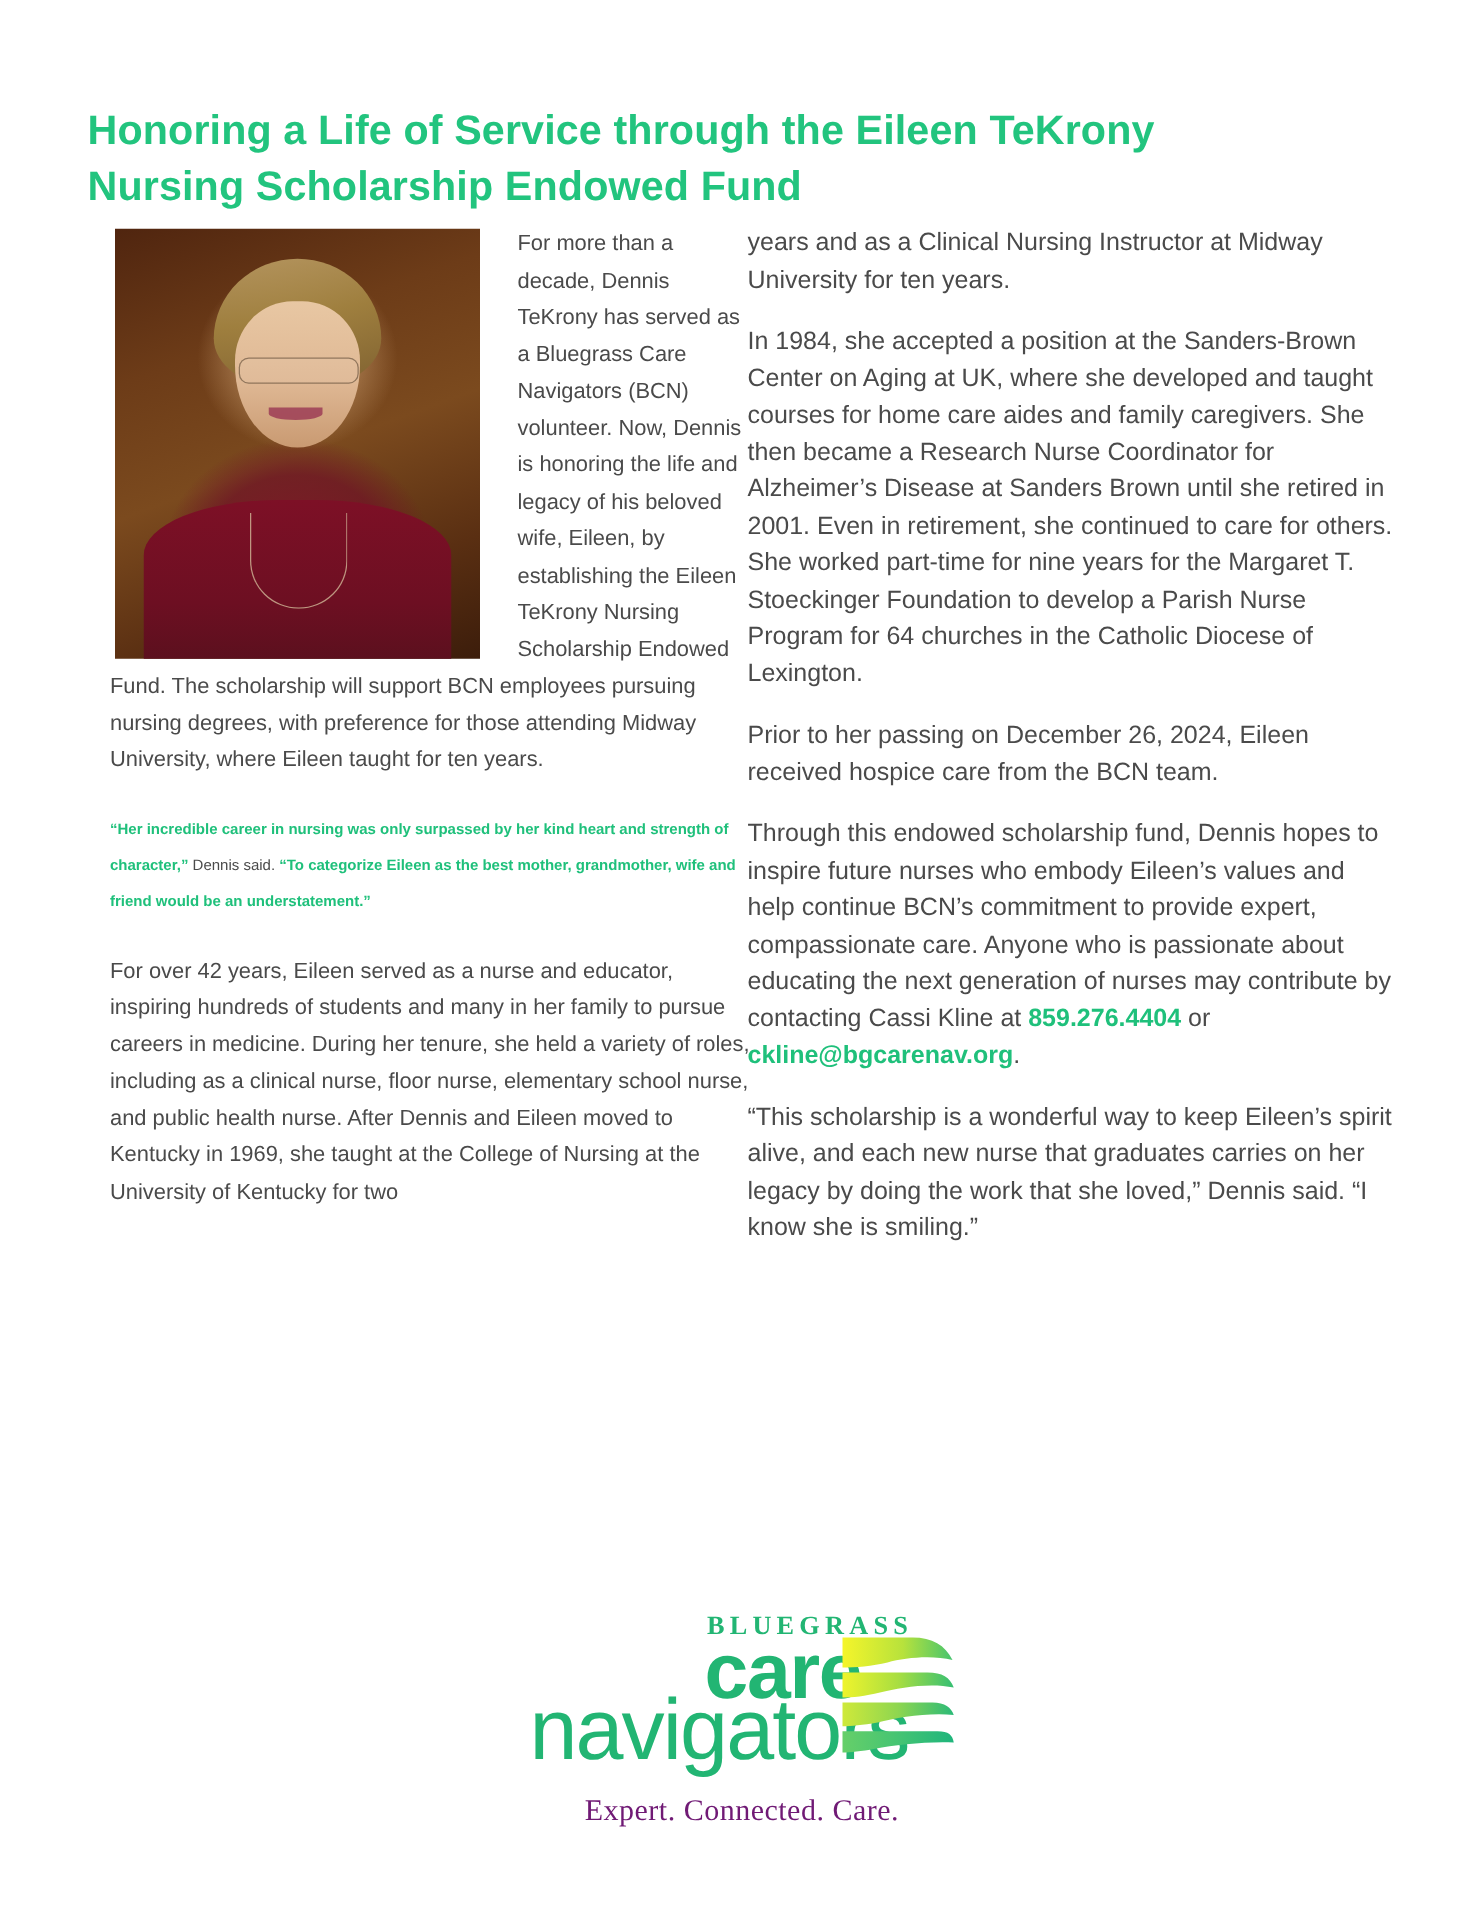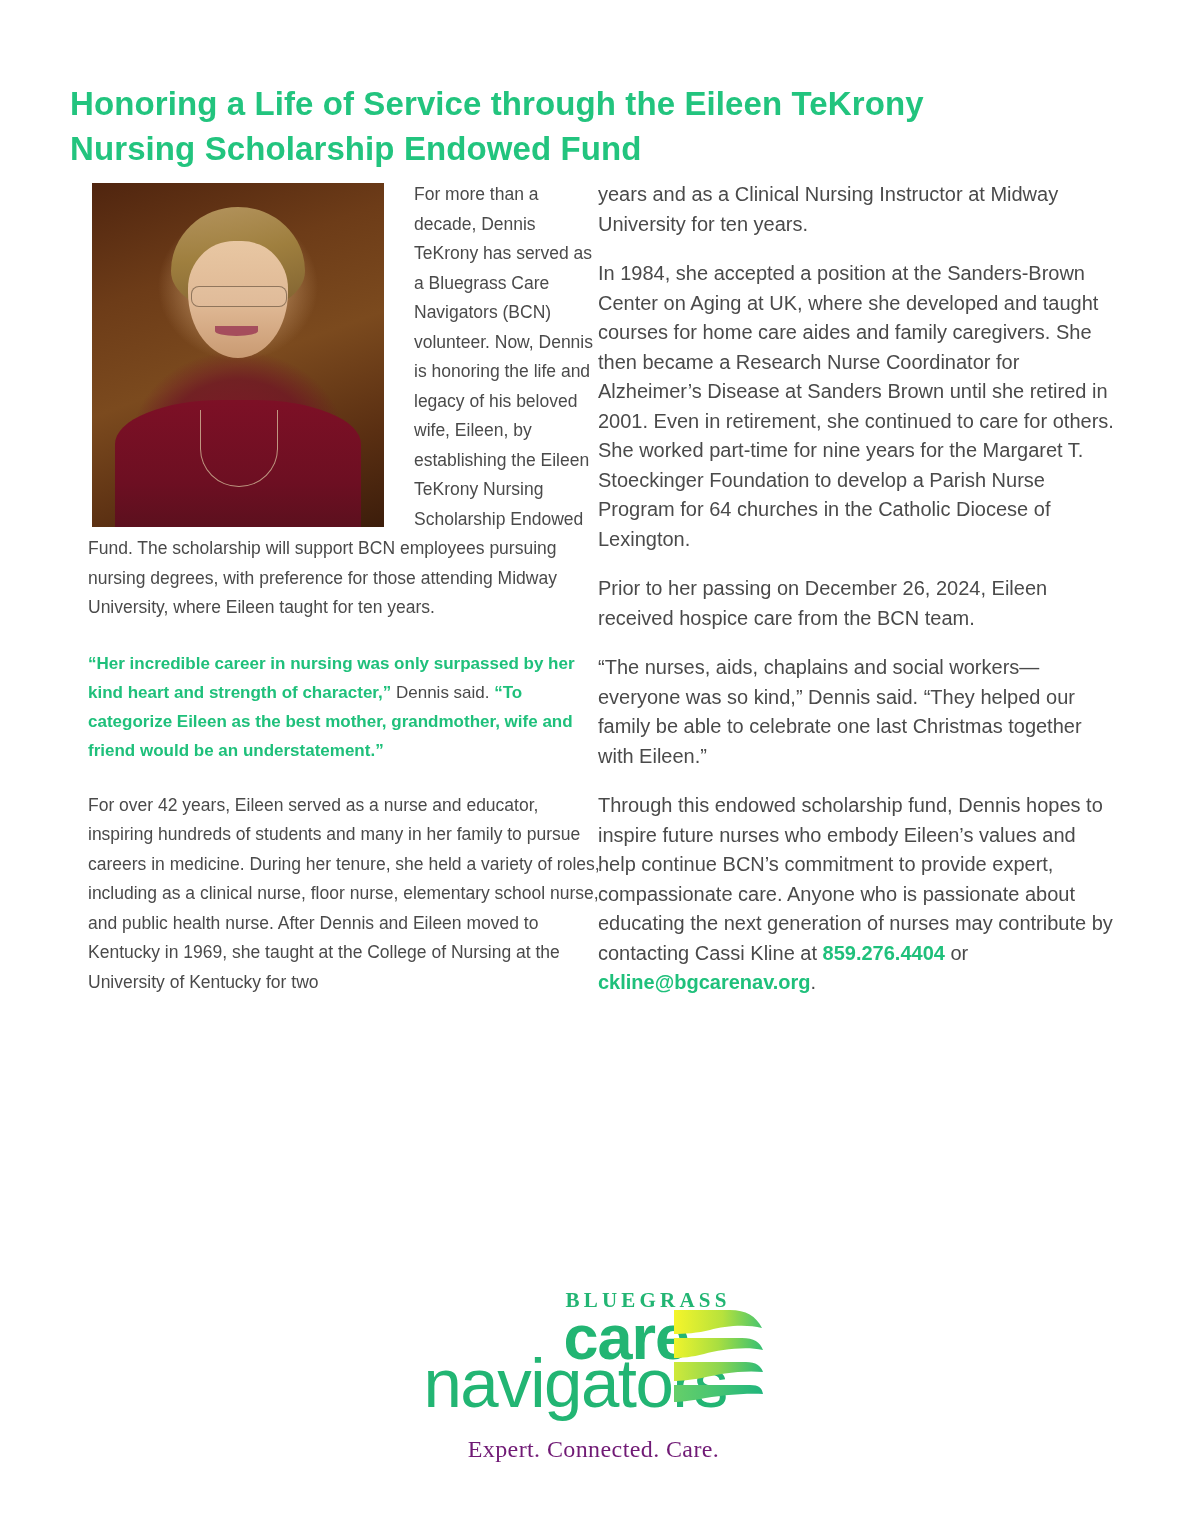--- a/index.html
+++ b/index.html
@@ -131,21 +131,21 @@
     color: #4a4a4a;
   }
   p.body-p:last-child { margin-bottom: 0; }
 
   .col-left p.body-p { font-size: 17.5px; line-height: 29.5px; }
   .col-right p.body-p { font-size: 20px; line-height: 29.5px; }
 
   
   .pullquote {
     margin: 26px 0 26px 0;
-    font-size: 17px;
+    font-size: 12px;
     line-height: 29px;
     font-weight: bold;
     color: #1fc07b;
   }
   .pullquote .attrib {
     color: #4a4a4a;
     font-weight: normal;
   }
 
   .accent { color: #1fc07b; font-weight: bold; }
@@ -238,22 +238,22 @@
       <span>“Her incredible career in nursing was only surpassed by her kind heart and strength of character,”</span><span class="attrib"> Dennis said. </span><span>“To categorize Eileen as the best mother, grandmother, wife and friend would be an understatement.”</span>
     </div>
 
     <p class="body-p">For over 42 years, Eileen served as a nurse and educator, inspiring hundreds of students and many in her family to pursue careers in medicine. During her tenure, she held a variety of roles, including as a clinical nurse, floor nurse, elementary school nurse, and public health nurse. After Dennis and Eileen moved to Kentucky in 1969, she taught at the College of Nursing at the University of Kentucky for two</p>
   </div>
 
   <div class="col-right">
     <p class="body-p">years and as a Clinical Nursing Instructor at Midway University for ten years.</p>
     <p class="body-p">In 1984, she accepted a position at the Sanders-Brown Center on Aging at UK, where she developed and taught courses for home care aides and family caregivers. She then became a Research Nurse Coordinator for Alzheimer’s Disease at Sanders Brown until she retired in 2001. Even in retirement, she continued to care for others. She worked part-time for nine years for the Margaret T. Stoeckinger Foundation to develop a Parish Nurse Program for 64 churches in the Catholic Diocese of Lexington.</p>
     <p class="body-p">Prior to her passing on December 26, 2024, Eileen received hospice care from the BCN team.</p>
-    <p class="body-p">“The nurses, aids, chaplains and social workers—everyone was so kind,” Dennis said.  “They helped our family be able to celebrate one last Christmas together with Eileen.”</p>
     <p class="body-p"><span>Through this endowed scholarship fund, Dennis hopes to inspire future nurses who embody Eileen’s values and help continue BCN’s commitment to provide expert, compassionate care. Anyone who is passionate about educating the next generation of nurses may contribute by contacting Cassi Kline at </span><span class="accent">859.276.4404</span><span> or </span><span class="accent">ckline@bgcarenav.org</span><span>.</span></p>
+    <p class="body-p">“This scholarship is a wonderful way to keep Eileen’s spirit alive, and each new nurse that graduates carries on her legacy by doing the work that she loved,” Dennis said.  “I know she is smiling.”</p>
   </div>
 
   <div class="logo-block">
     <div class="logo-wrap">
       <div class="logo-bluegrass">BLUEGRASS</div>
       <div class="logo-care">care</div>
       <div class="logo-nav">navigators</div>
       <div class="logo-swoosh">
         <svg viewBox="0 0 92 96" width="92" height="96" aria-hidden="true">
           <defs>

